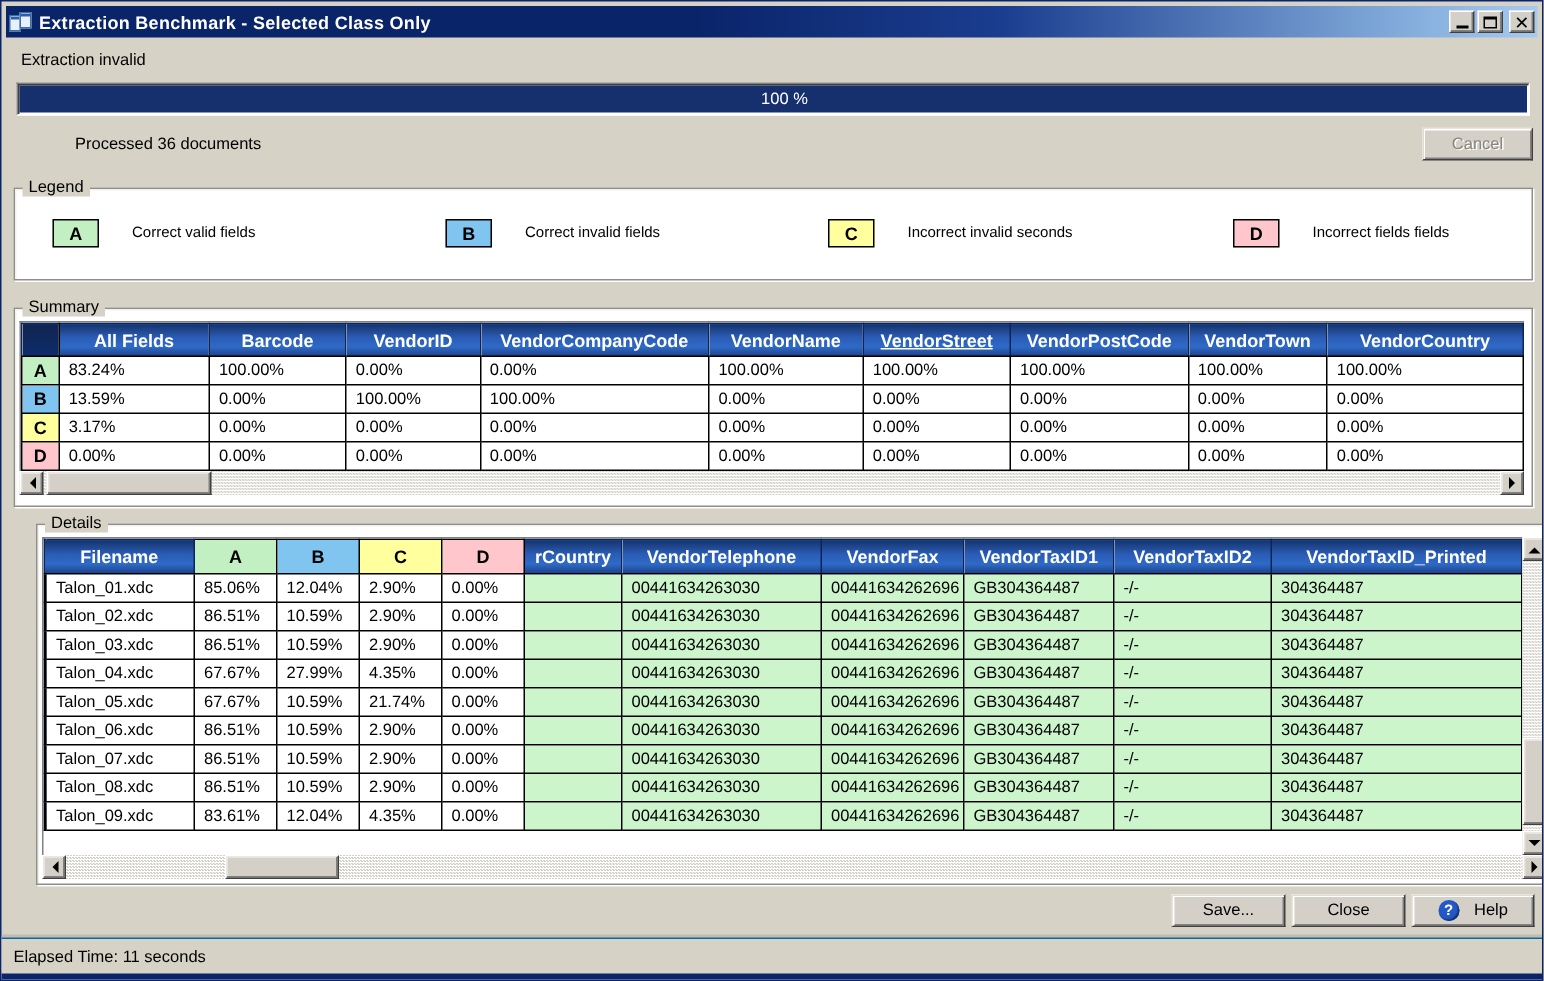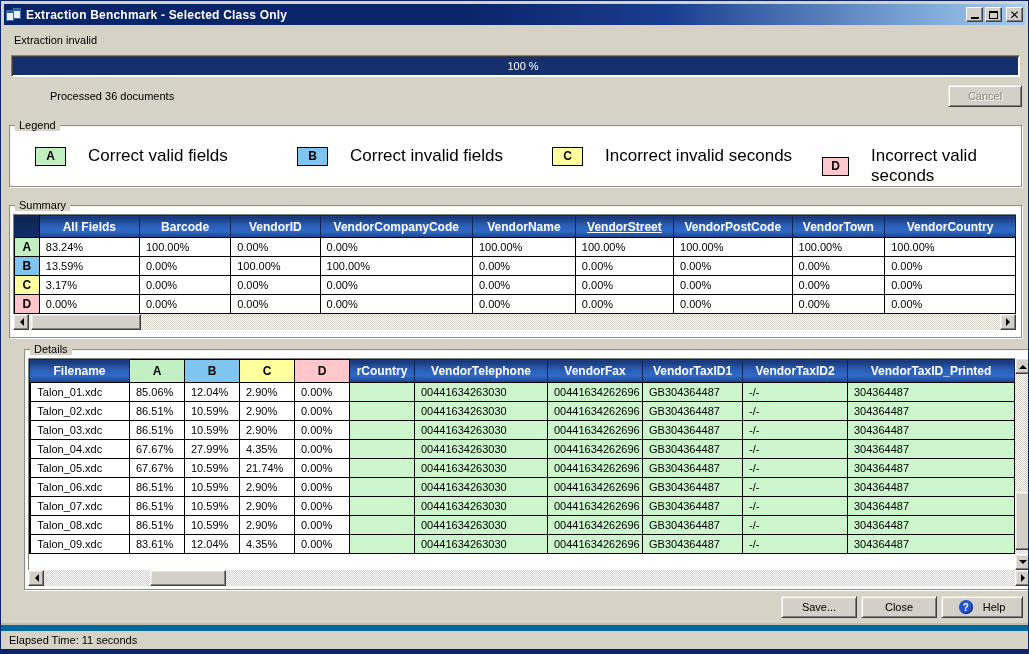--- a/index.html
+++ b/index.html
@@ -40,21 +40,21 @@
   
   .groupbox { position:absolute; background:#fff; border:1px solid #8f8f88;
     box-shadow:1px 1px 0 #fff, inset 1px 1px 0 #f4f2ec; }
   .groupbox-label { position:absolute; top:-7px; left:5px; font-size:11px; background:#d6d2c6; padding:0 4px; color:#000; }
 
   
   .legend-box { left:8px; top:124px; width:1013px; height:62px; }
   .legend-item { position:absolute; top:20px; display:flex; align-items:center; }
   .legend-badge { width:31px; height:19px; border:1px solid #000; display:flex; align-items:center; justify-content:center;
     font-weight:bold; font-size:12px; color:#000; }
-  .legend-text { font-size:17px; margin-left:22px; }
+  .legend-text { font-size:10px; margin-left:22px; }
 
   
   .tablewrap { position:absolute; background:#fff; overflow:hidden; border-top:1px solid #808080; border-left:1px solid #808080; }
   .grid { border-collapse:collapse; table-layout:fixed; }
   .grid td { border:1px solid #000; font-size:11px; padding:0 0 0 6px; height:19px; background:#fff;
     white-space:nowrap; overflow:hidden; }
   .grid .hdr { background:linear-gradient(180deg,#16356f 0%,#2a5cb4 40%,#2f6ac8 70%,#1c4288 100%);
     color:#fff; font-weight:bold; font-size:12px; text-align:center; padding:0;
     border-color:#0d2458; border-bottom:1px solid #000; }
   .grid .corner { background:linear-gradient(180deg,#10244f,#0d2d6d); border-color:#0d2458; border-right:1px solid #000; border-bottom:1px solid #000; }
@@ -83,21 +83,21 @@
   .tri-down  { border-top-color:#000; margin-bottom:-3px; }
 
   
   .save-btn  { position:absolute; left:780px; top:595px; width:76px; height:22px; }
   .close-btn { position:absolute; left:860px; top:595px; width:76px; height:22px; }
   .help-btn  { position:absolute; left:940px; top:595px; width:82px; height:22px; }
   .help-icon { width:14px; height:14px; border-radius:50%; background:#2458c8; color:#fff; font-weight:bold;
     font-size:10px; display:inline-flex; align-items:center; justify-content:center; margin-right:10px;
     box-shadow:inset -1px -1px 1px #11306e; }
   .statusbar { position:absolute; left:0; right:0; bottom:4px; height:24px; background:#d6d2c6;
-    border-top:6px solid #0369a1; box-shadow:0 -2px 0 #c0bcb0; display:flex; align-items:center; padding-left:8px;
+    border-top:1px solid #0369a1; box-shadow:0 -2px 0 #c0bcb0; display:flex; align-items:center; padding-left:8px;
     font-size:11px; color:#000; }
 </style>
 </head>
 <body>
 
 <div class="window">
 
   <div class="titlebar">
     <span class="app-icon">
         <span></span>
@@ -133,21 +133,21 @@
         <div class="legend-item" style="left: 287px;">
           <span class="legend-badge" style="background: rgb(127, 197, 239);">B</span>
           <span class="legend-text">Correct invalid fields</span>
         </div>
         <div class="legend-item" style="left: 542px;">
           <span class="legend-badge" style="background: rgb(255, 255, 158);">C</span>
           <span class="legend-text">Incorrect invalid seconds</span>
         </div>
         <div class="legend-item" style="left: 812px;">
           <span class="legend-badge" style="background: rgb(255, 198, 203);">D</span>
-          <span class="legend-text">Incorrect valid seconds</span>
+          <span class="legend-text">Incorrect fields fields</span>
         </div>
       </div>
   </div>
 
   <div class="groupbox summary-box">
     <span class="groupbox-label">Summary</span>
     <div class="tablewrap" style="left:3px; top:8px; width:1003px; height:100px;">
       <table class="grid" id="summary-grid">
           <tbody>
             <tr>

